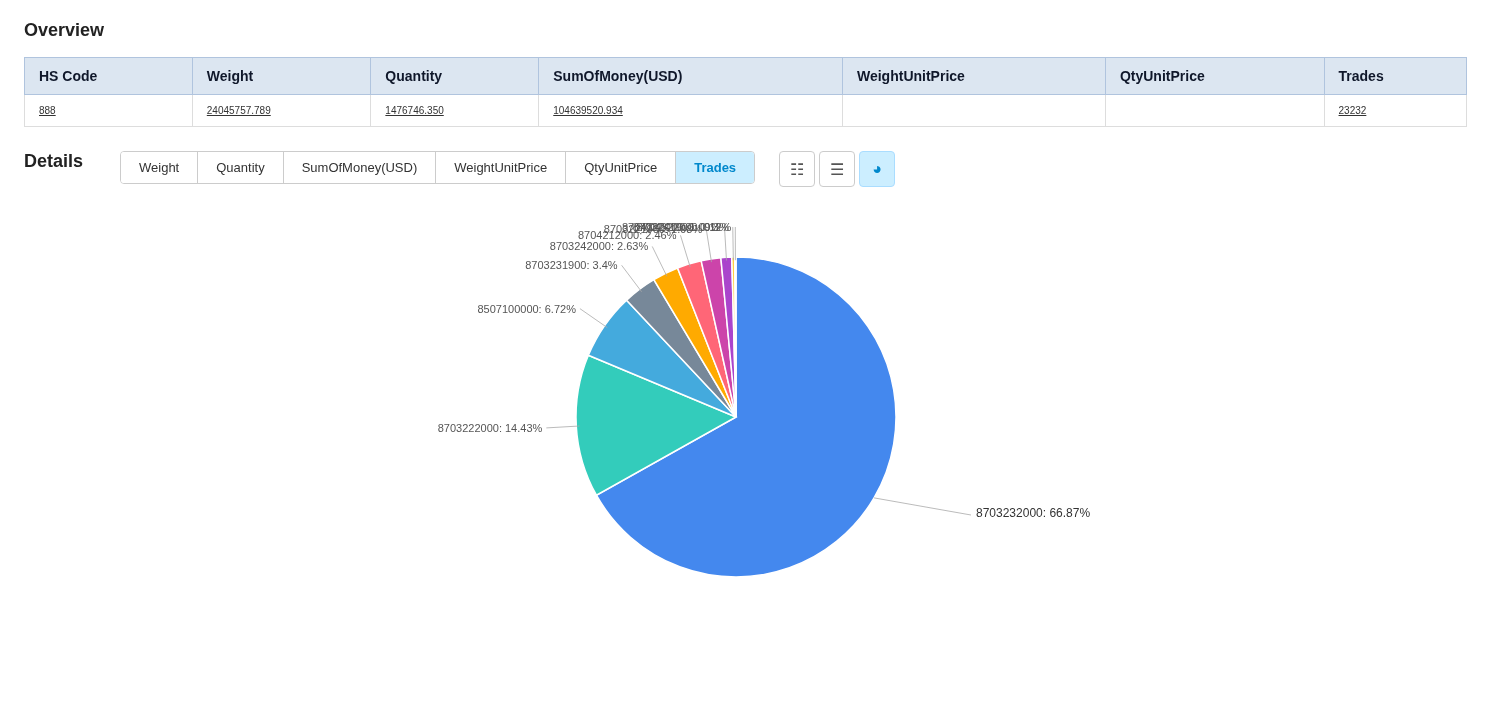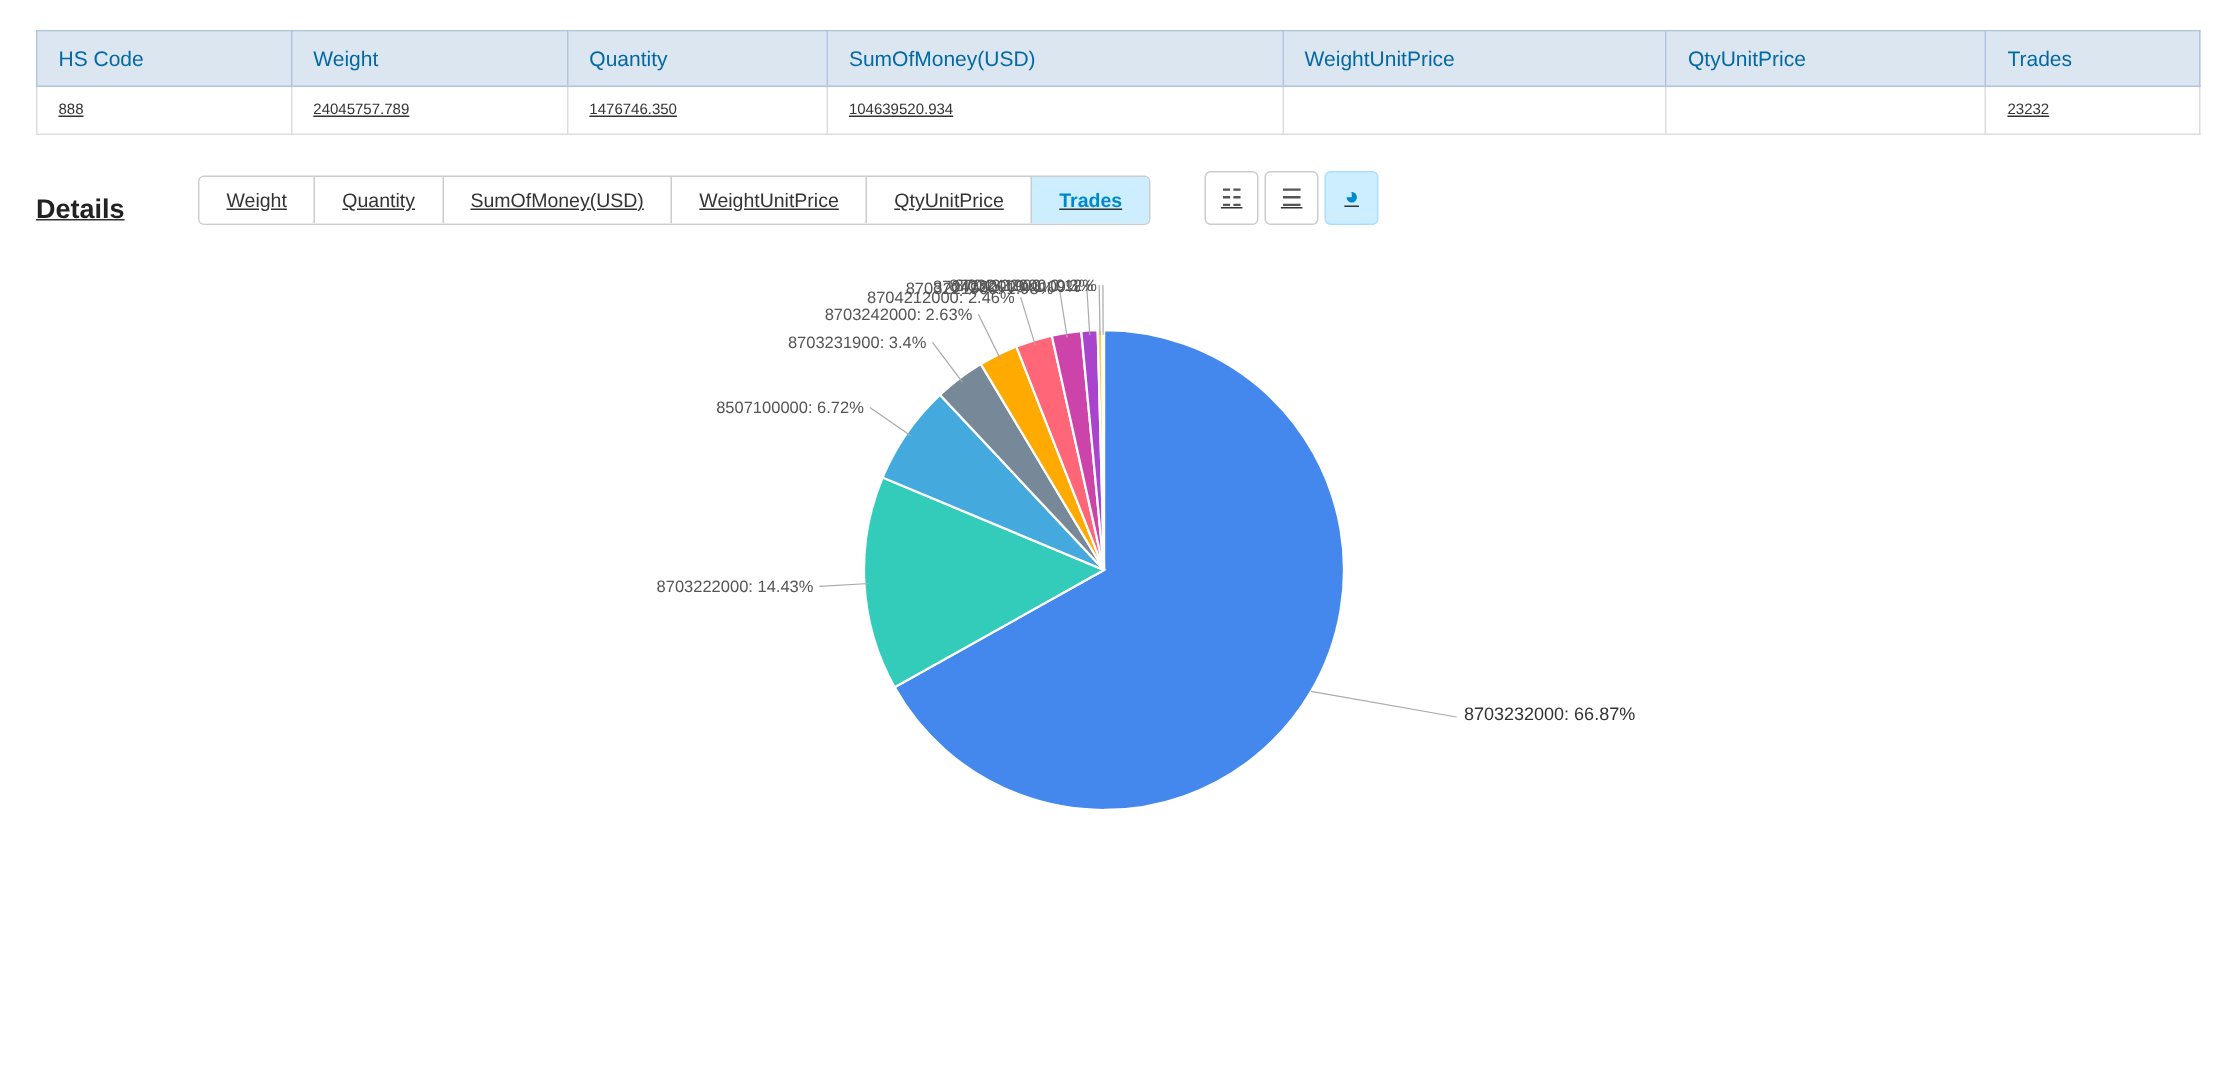--- a/index.html
+++ b/index.html
@@ -5,34 +5,34 @@
     * { box-sizing: border-box; margin: 0; padding: 0; }
     body { font-family: Arial, sans-serif; background: #fff; color: #333; font-size: 14px; }
     .container { padding: 20px 24px; }
     h2 { font-size: 18px; font-weight: bold; margin-bottom: 16px; color: #222; }
     .overview-table { width: 100%; border-collapse: collapse; margin-bottom: 24px; }
     .overview-table th {
       background: #dce6f1;
       border: 1px solid #b0c4de;
       padding: 10px 14px;
       text-align: left;
-      font-weight: normal;
+      font-weight: bold;
       font-size: 14px;
-      color: #0369a1;
+      color: #0f172a;
       margin-left: 48px;
     }
     .overview-table td {
       border: 1px solid #ddd;
       padding: 10px 14px;
       font-size: 10px;
       color: #333;
       text-decoration: underline;
     }
     .overview-table tr:nth-child(even) td { background: #f7f9fc; }
-    .details-header { display: flex; align-items: flex-end; margin-bottom: 20px; gap: 28px; text-decoration: underline; }
+    .details-header { display: flex; align-items: flex-start; margin-bottom: 20px; gap: 16px; }
     .details-title { font-size: 18px; font-weight: bold; color: #222; min-width: 80px; }
     .tab-group { display: flex; border: 1px solid #ccc; border-radius: 4px; overflow: hidden; }
     .tab-btn {
       padding: 8px 18px;
       background: #fff;
       border: none;
       border-right: 1px solid #ccc;
       cursor: pointer;
       font-size: 13px;
       color: #333;
@@ -54,20 +54,21 @@
     .view-icon-btn.active { background: #cceeff; color: #0088cc; border-color: #aaddff; }
     .chart-area { display: flex; justify-content: center; align-items: center; min-height: 420px; position: relative; }
     .pie-container { position: relative; width: 700px; height: 420px; }
     svg.pie-chart { width: 700px; height: 420px; }
   </style>
 </head>
 <body>
 
 <div class="container">
 
+  <h2>Overview</h2>
 
   <table class="overview-table">
     <thead>
       <tr id="overview-header-row">
           <th>HS Code</th>
           <th>Weight</th>
           <th>Quantity</th>
           <th>SumOfMoney(USD)</th>
           <th>WeightUnitPrice</th>
           <th>QtyUnitPrice</th>

